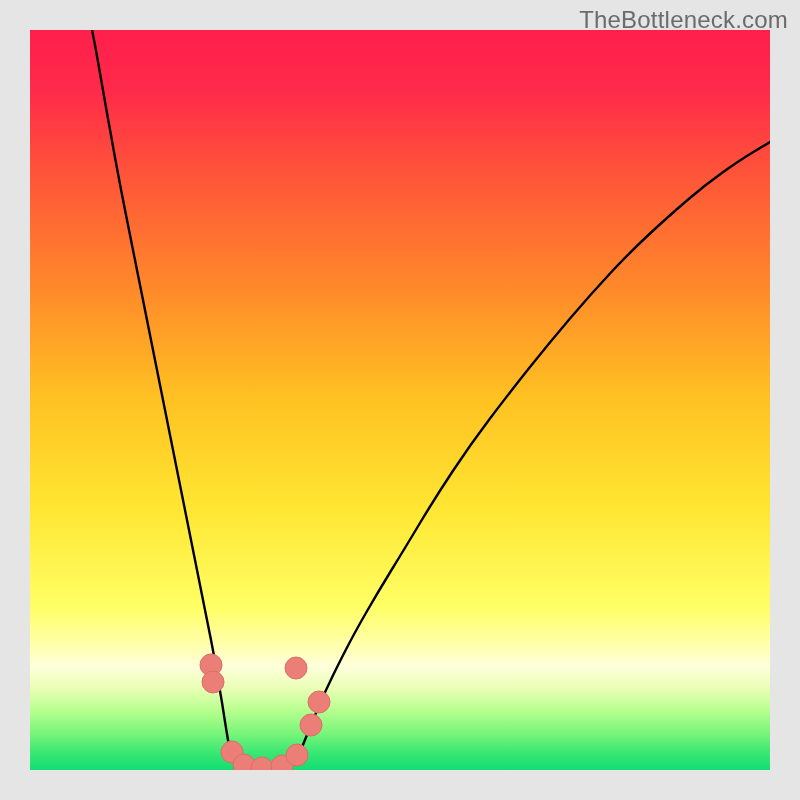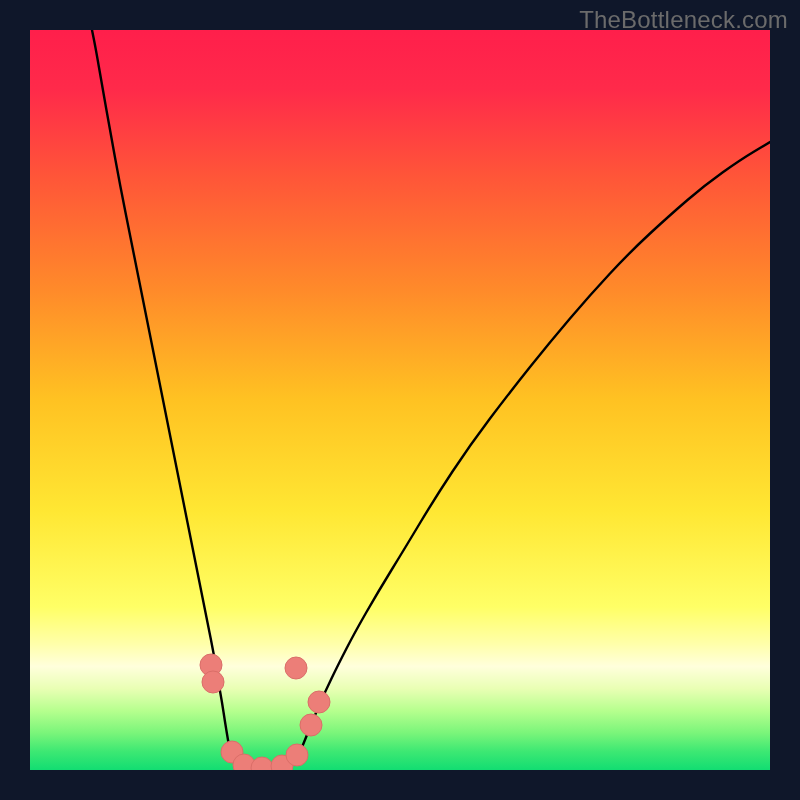--- a/index.html
+++ b/index.html
@@ -7,21 +7,21 @@
     padding: 0;
     width: 800px;
     height: 800px;
     overflow: hidden;
     background: #000;
     font-family: Arial, Helvetica, sans-serif;
   }
   .frame {
     width: 800px;
     height: 800px;
-    background: #0f172a;
+    background: #e5e5e5;
     position: relative;
   }
   .plot {
     position: absolute;
     left: 30px;
     top: 30px;
     width: 740px;
     height: 740px;
     overflow: hidden;
   }

